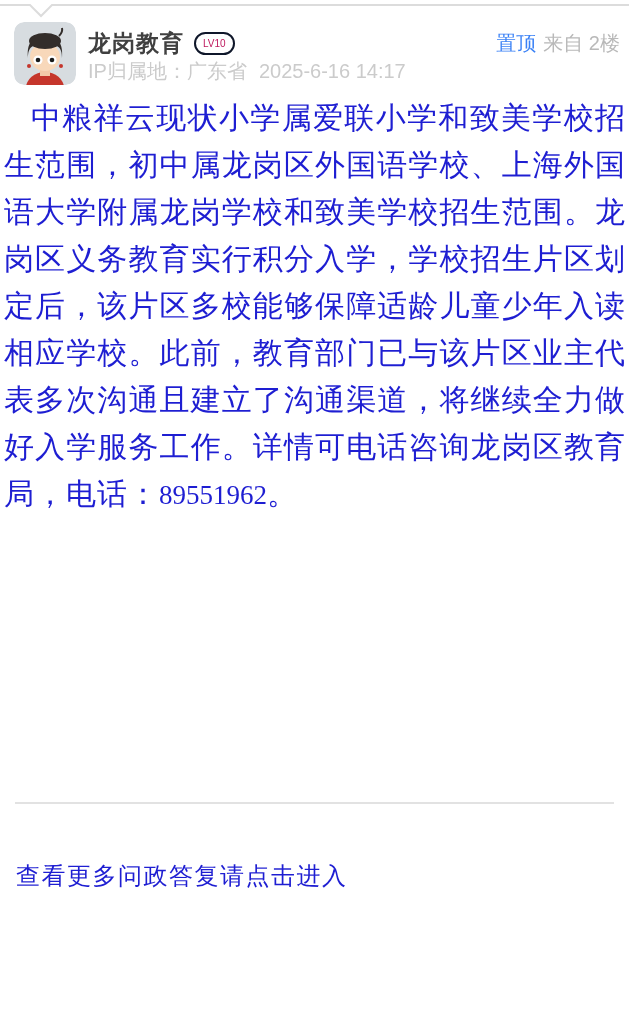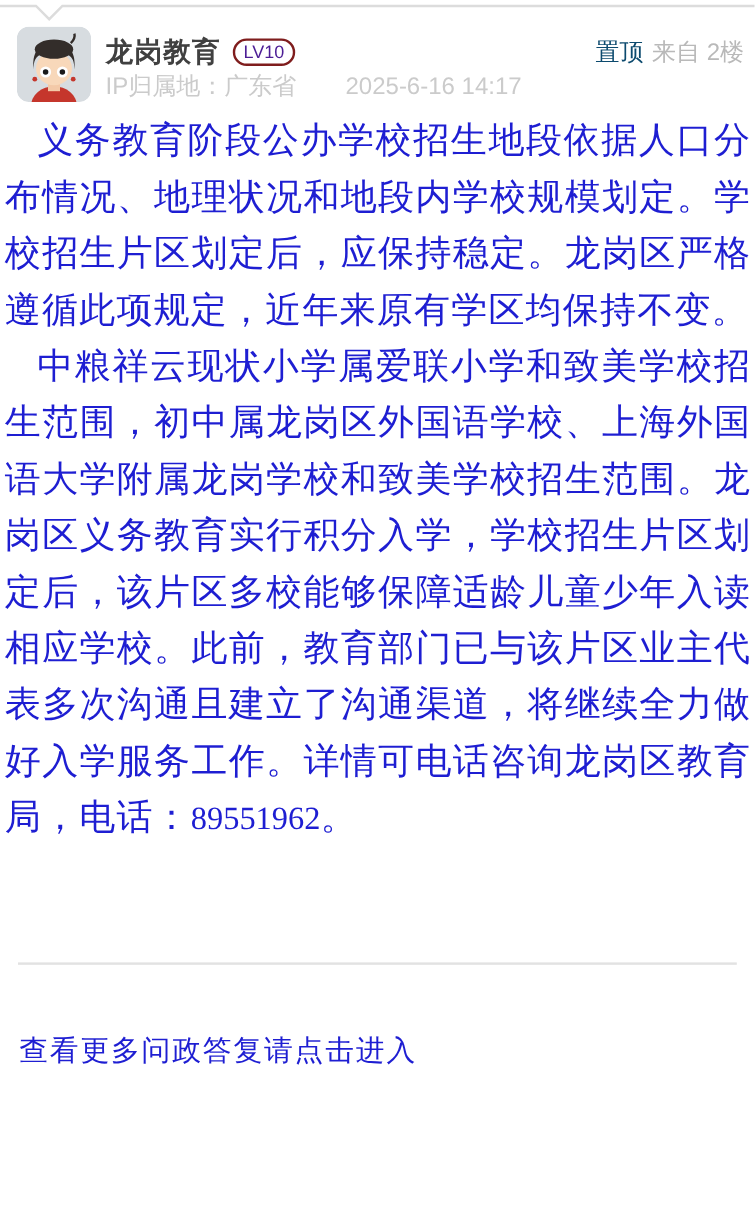--- a/index.html
+++ b/index.html
@@ -18,32 +18,32 @@
   
   .avatar {
     position: absolute; left: 14px; top: 22px;
     width: 62px; height: 63px; border-radius: 10px; overflow: hidden;
   }
   .name-row { position: absolute; left: 88px; top: 28px; display: flex; align-items: center; }
   .username { font-size: 23px; font-weight: bold; color: #404040; letter-spacing: 1px; }
   .level-badge {
     margin-left: 10px;
     display: inline-block;
-    border: 2px solid #7f1d1d;
-    color: #4c1d95;
+    border: 2px solid #0f172a;
+    color: #be185d;
     border-radius: 13px;
-    font-size: 15px;
+    font-size: 10px;
     line-height: 19px;
     padding: 0 7px;
     height: 23px;
   }
   .meta-row { position: absolute; left: 88px; top: 58px; font-size: 20px; color: #cbcbcb; white-space: nowrap; }
-  .meta-timestamp { margin-left: 41px; }
+  .meta-timestamp { margin-left: 12px; }
   .right-meta { position: absolute; right: 9px; top: 30px; font-size: 20px; white-space: nowrap; }
-  .pinned { color: #0c4a6e; }
+  .pinned { color: #3b82f6; }
   .floor { color: #b9b9b9; margin-left: 7px; text-align: center; }
 
   
   .body-text {
     position: absolute; left: 4px; top: 94px; width: 622px;
     font-size: 30px; line-height: 47px; letter-spacing: 1px;
     color: #1e1ed2;
     text-align: justify;
   }
   .body-text p { margin: 0; text-indent: 27px; }
@@ -96,21 +96,20 @@
 
   <div class="meta-row">
     <span>IP归属地：广东省</span><span class="meta-timestamp">2025-6-16 14:17</span>
   </div>
 
   <div class="right-meta">
     <span class="pinned">置顶</span><span class="floor">来自 2楼</span>
   </div>
 
   <div class="body-text">
-    <p>义务教育阶段公办学校招生地段依据人口分布情况、地理状况和地段内学校规模划定。学校招生片区划定后，应保持稳定。龙岗区严格遵循此项规定，近年来原有学区均保持不变。</p>
     <p><span>中粮祥云现状小学属爱联小学和致美学校招生范围，初中属龙岗区外国语学校、上海外国语大学附属龙岗学校和致美学校招生范围。龙岗区义务教育实行积分入学，学校招生片区划定后，该片区多校能够保障适龄儿童少年入读相应学校。此前，教育部门已与该片区业主代表多次沟通且建立了沟通渠道，将继续全力做好入学服务工作。详情可电话咨询龙岗区教育局，电话：</span><span class="serif-num">89551962</span><span>。</span></p>
   </div>
 
   <div class="divider"></div>
 
   <a class="more-link">查看更多问政答复请点击进入</a>
 
   <div class="comment-btn">
     <svg width="32" height="33" viewBox="0 0 32 33" xmlns="http://www.w3.org/2000/svg">
       <rect x="0" y="0" width="30" height="24" rx="5" fill="#a6a6a6"></rect>

